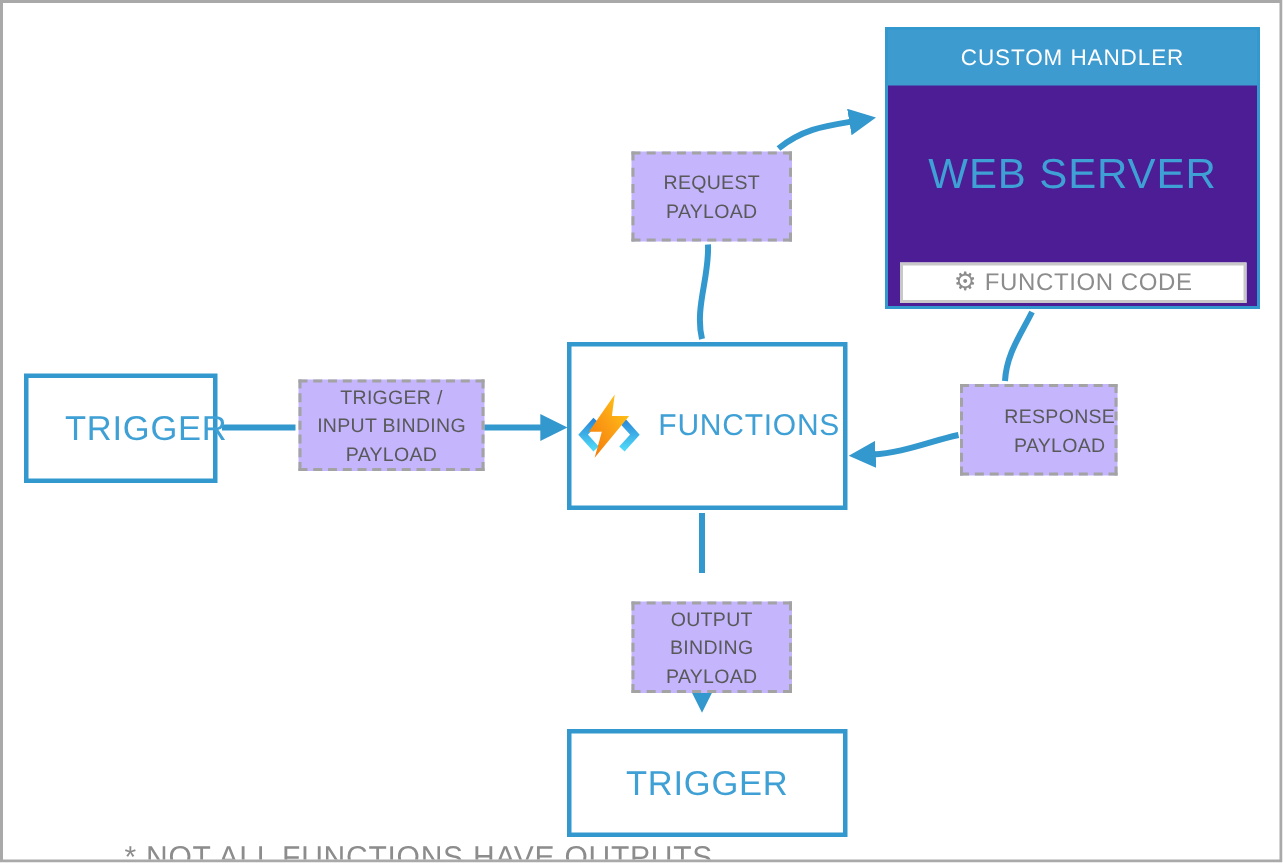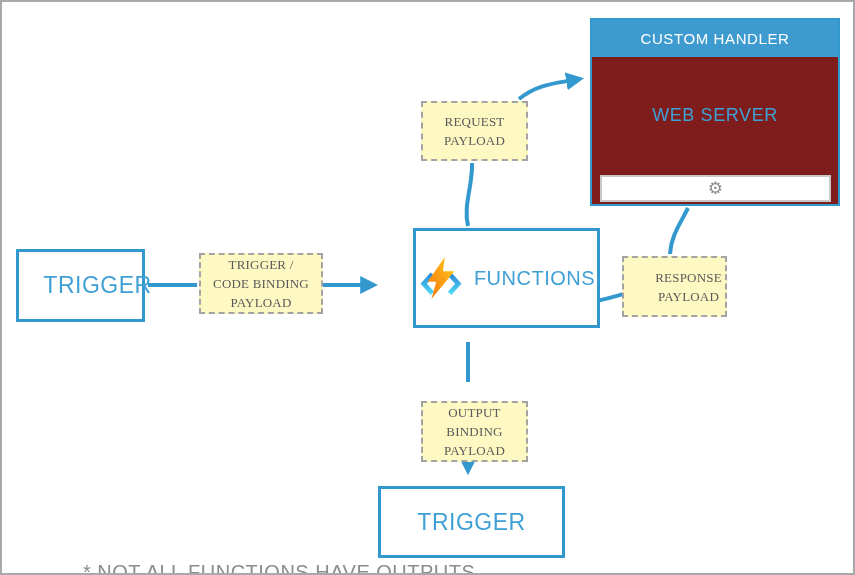--- a/index.html
+++ b/index.html
@@ -22,48 +22,47 @@
   .connector-layer{position:absolute;left:0;top:0;width:855px;height:575px;pointer-events:none;}
   .connector{stroke:var(--accent-blue,#3398CE);stroke-width:4;fill:none;}
   .arrowhead-shape{fill:var(--accent-blue,#3398CE);}
 
   .solid-node{
     position:absolute;border:3px solid var(--accent-blue);background:#fff;
     display:flex;align-items:center;justify-content:center;
     color:var(--node-text-blue);letter-spacing:0.5px;
   }
   .dashed-node{
-    position:absolute;border:2px dashed var(--dashed-border);background:#fef9c3;
+    position:absolute;border:2px dashed var(--dashed-border);background:#c4b5fd;
     display:flex;flex-direction:column;align-items:center;justify-content:center;
     color:var(--dark-gray-text);font-size:13px;line-height:19px;letter-spacing:0.2px;
     text-align:center;
-    font-family:Liberation Serif, serif;
   }
   .trigger-node{left:14px;top:247px;width:129px;height:73px;font-size:23px;padding-left:34px;}
   .tib-node{left:197px;top:251px;width:124px;height:61px;justify-content:flex-end;}
-  .host-node{left:376px;top:226px;width:187px;height:100px;flex-direction:row;gap:10px;margin-left:35px;}
+  .host-node{left:376px;top:226px;width:187px;height:112px;flex-direction:row;gap:10px;}
   .host-label{font-size:20px;line-height:26px;text-align:center;color:var(--node-text-blue);}
   .request-node{left:419px;top:99px;width:107px;height:60px;}
-  .response-node{left:620px;top:254px;width:105px;height:61px;padding-left:28px;}
+  .response-node{left:638px;top:254px;width:105px;height:61px;padding-left:28px;}
   .output-node{left:419px;top:399px;width:107px;height:61px;}
   .target-node{left:376px;top:484px;width:187px;height:72px;font-size:23px;}
 
   .custom-handler{
     position:absolute;left:588px;top:16px;width:250px;height:188px;
-    border:2px solid var(--accent-blue);background:#7f1d1d;
+    border:2px solid var(--accent-blue);background:#4c1d95;
   }
   .ch-header{
     position:absolute;left:0;top:0;right:0;height:37px;background:var(--header-blue);
     color:#fff;font-size:15px;letter-spacing:0.6px;
     display:flex;align-items:center;justify-content:center;
   }
   .ch-body{
     position:absolute;left:0;top:37px;right:0;bottom:30px;
     display:flex;align-items:center;justify-content:center;
-    color:var(--node-text-blue);font-size:18px;letter-spacing:0.6px;
+    color:var(--node-text-blue);font-size:28px;letter-spacing:0.6px;
   }
   .function-code-bar{
     position:absolute;left:8px;right:7px;bottom:2px;height:27px;
     border:2px solid var(--function-code-border);background:#fff;
     display:flex;align-items:center;justify-content:center;gap:5px;
     color:var(--muted-gray-text);font-size:16px;letter-spacing:0.4px;
   }
   .gear{font-family:"DejaVu Sans",sans-serif;font-size:17px;line-height:1;color:var(--muted-gray-text);}
   .footnote{
     position:absolute;left:42px;top:559px;color:var(--muted-gray-text);
@@ -91,21 +90,21 @@
     <path class="connector" d="M466 340 L466 380"></path>
     <path class="connector" d="M466 445 L466 457" marker-end="url(#ah)"></path>
   </svg>
 
   <div class="solid-node trigger-node">
     <span>TRIGGER</span>
   </div>
 
   <div class="dashed-node tib-node">
     <span>TRIGGER /</span>
-    <span>CODE BINDING</span>
+    <span>INPUT BINDING</span>
     <span>PAYLOAD</span>
   </div>
 
   <div class="solid-node host-node">
     <svg class="bolt-icon" viewBox="0 0 48 48" xmlns="http://www.w3.org/2000/svg">
       <defs>
         <linearGradient id="chevGrad" x1="0" y1="0" x2="0" y2="1">
           <stop offset="0" stop-color="#2B88D8"></stop>
           <stop offset="1" stop-color="#4FD8F7"></stop>
         </linearGradient>
@@ -131,20 +130,21 @@
 
   <div class="custom-handler">
     <div class="ch-header">
       <span>CUSTOM HANDLER</span>
     </div>
     <div class="ch-body">
       <span>WEB SERVER</span>
     </div>
     <div class="function-code-bar">
       <span class="gear">⚙</span>
+      <span>FUNCTION CODE</span>
     </div>
   </div>
 
   <div class="dashed-node response-node">
     <span>RESPONSE</span>
     <span>PAYLOAD</span>
   </div>
 
   <div class="dashed-node output-node">
     <span>OUTPUT</span>

